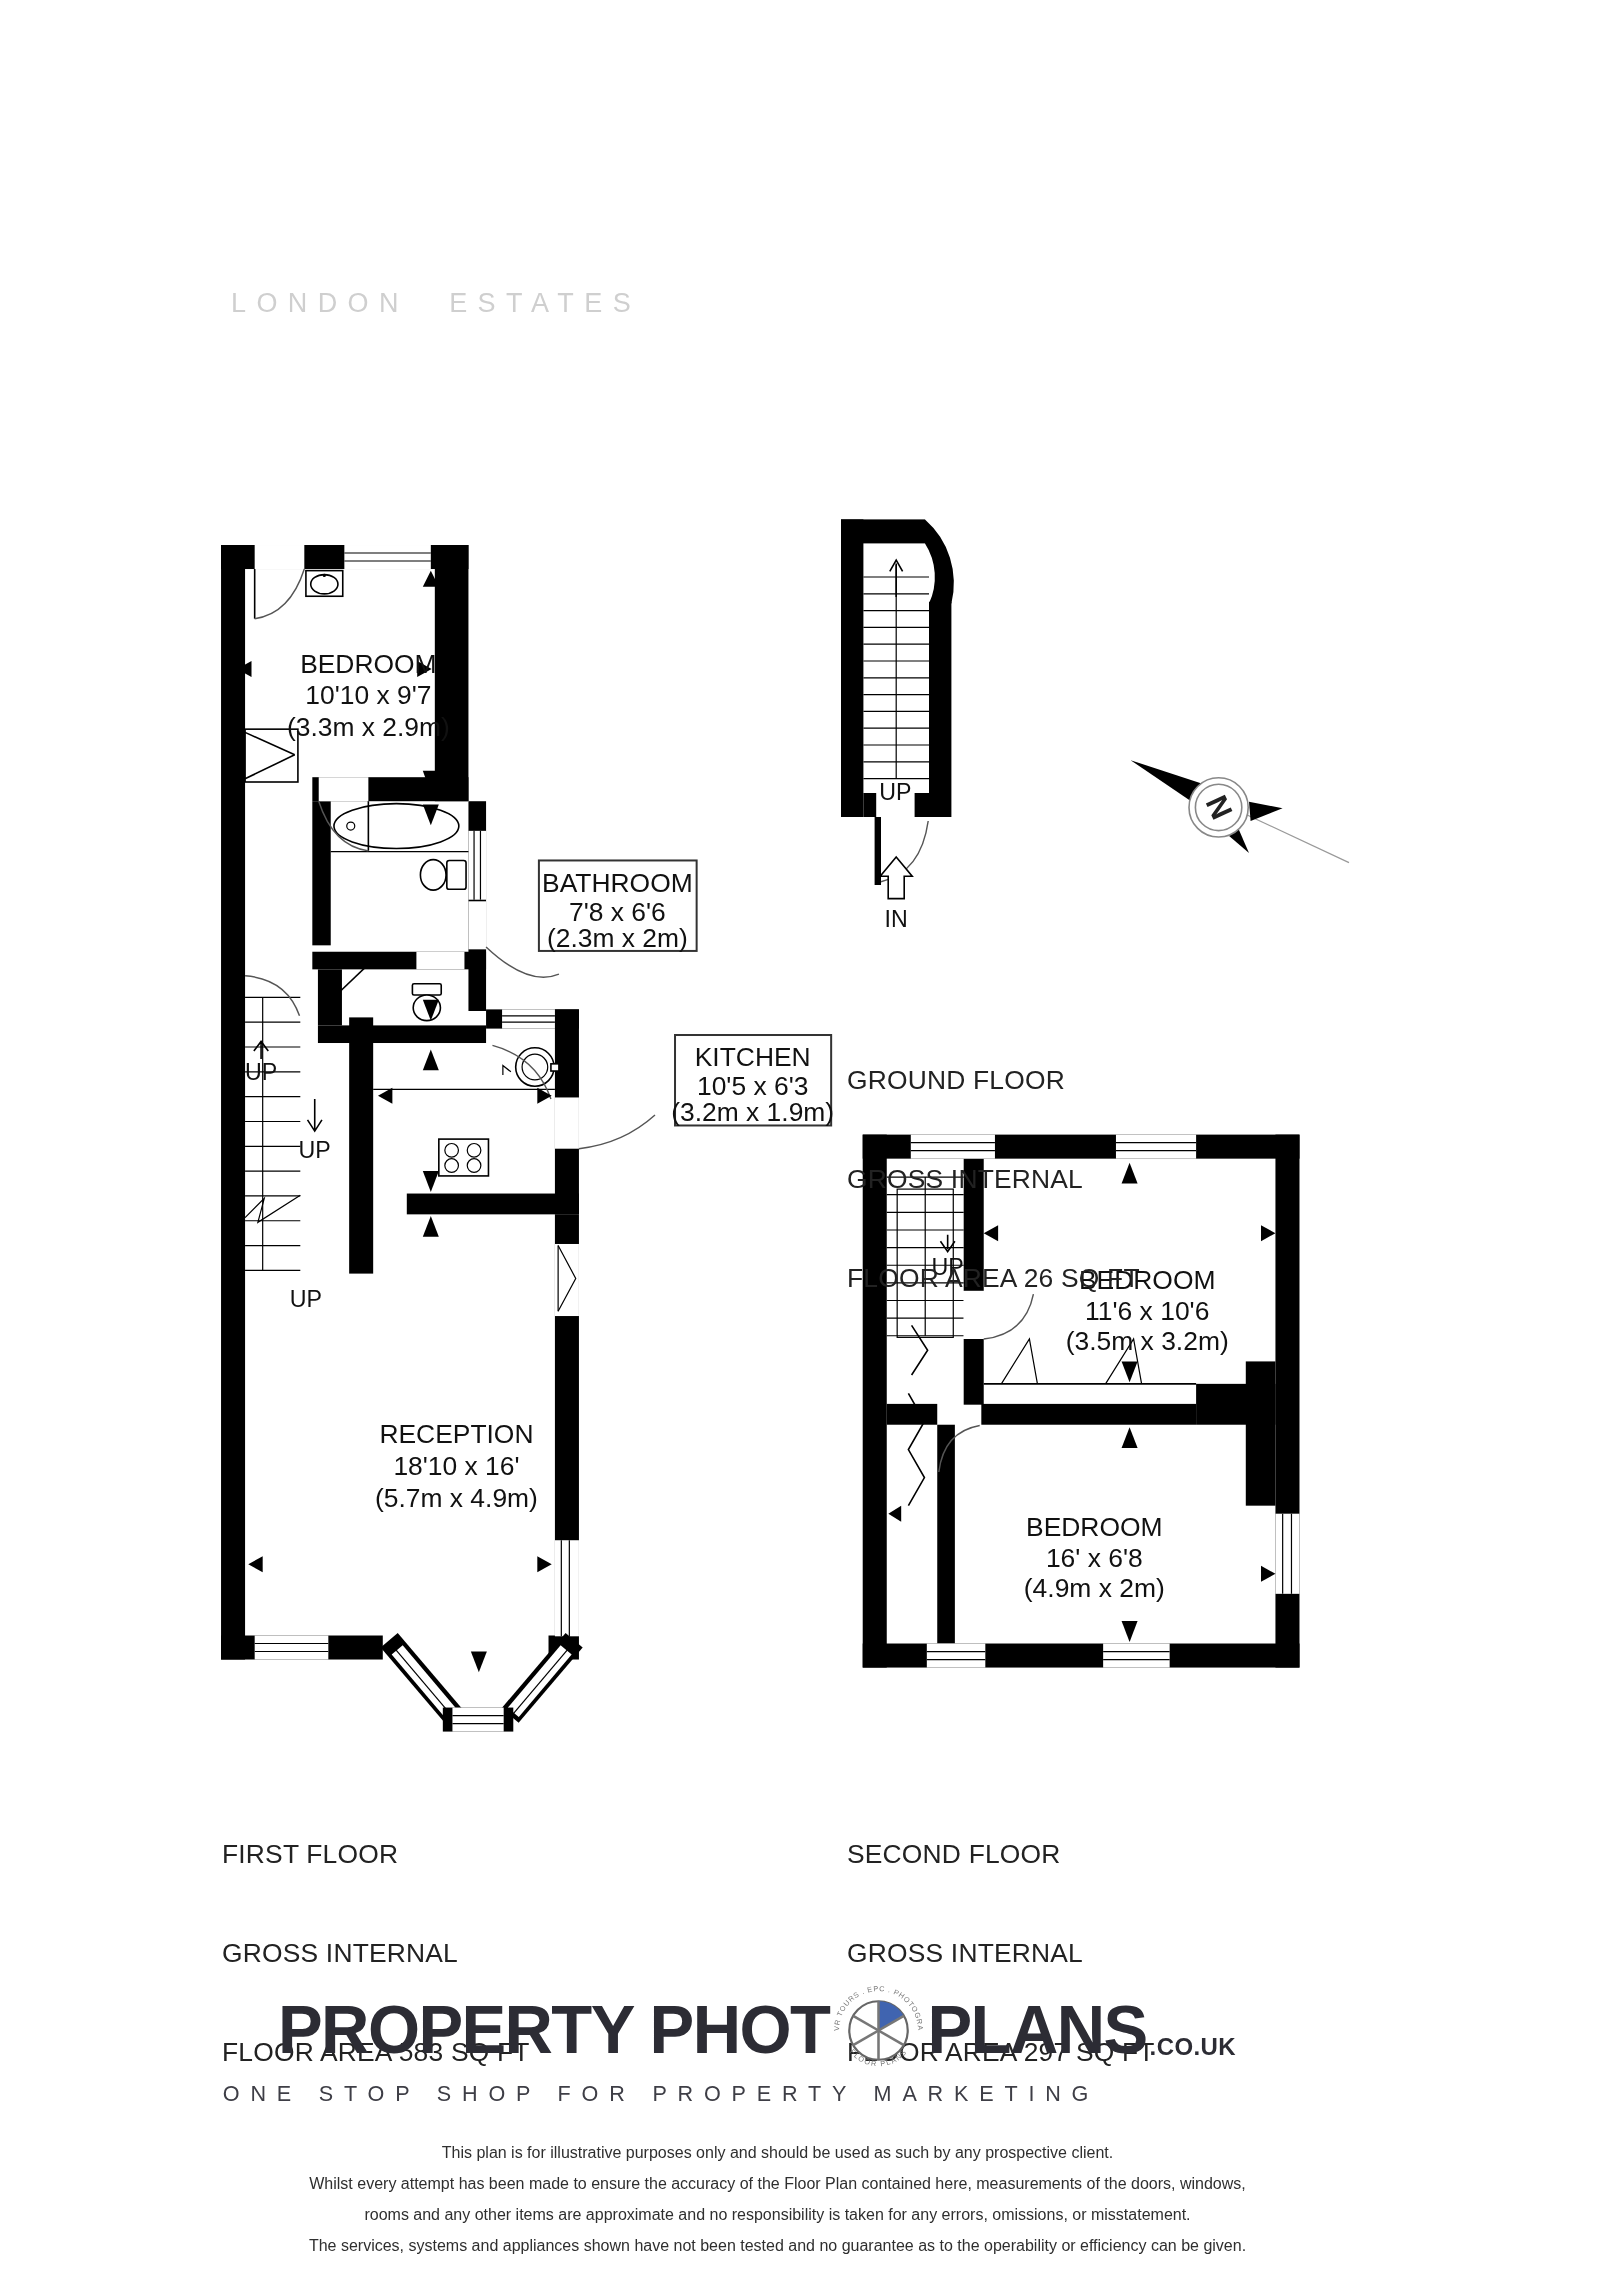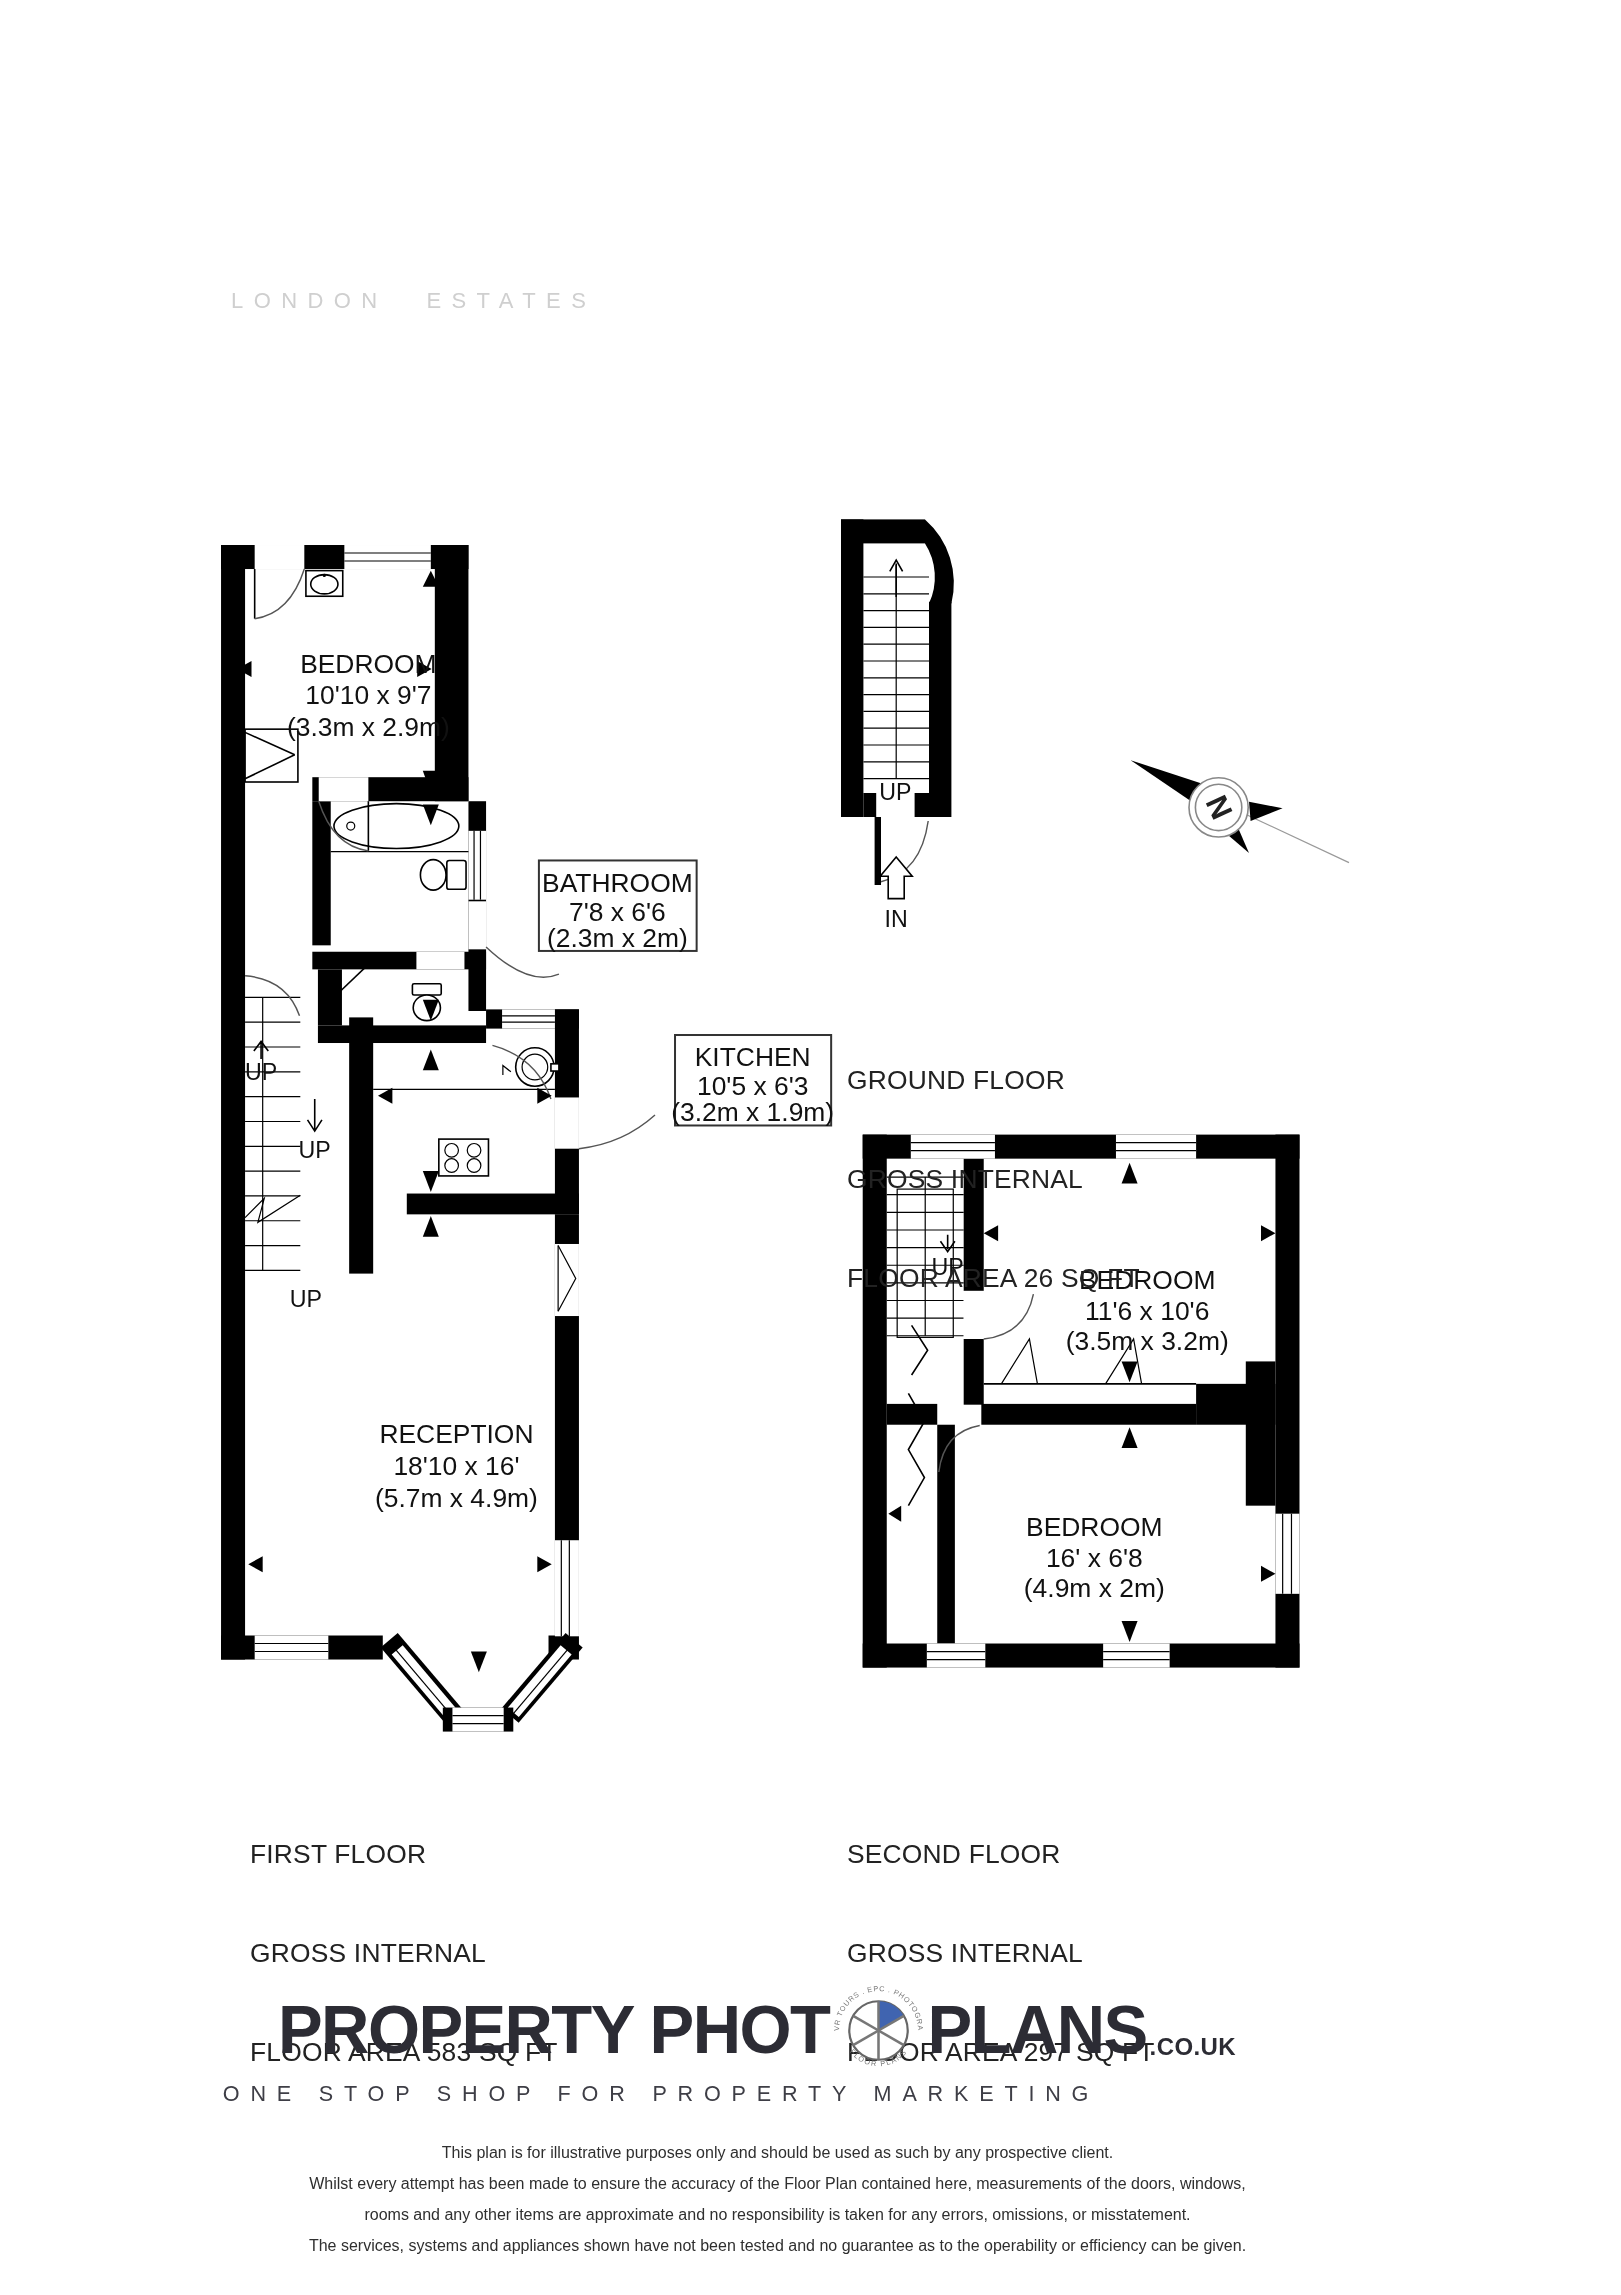--- a/index.html
+++ b/index.html
@@ -1,23 +1,23 @@
 <!DOCTYPE html>
 <html style="font-size:13px"><head>
 <meta charset="utf-8">
 <style>
   html,body{margin:0;padding:0;background:#fff;}
   #page{position:relative;width:1622px;height:2295px;background:#ffffff;overflow:hidden;
         font-family:"Liberation Sans", sans-serif;color:#111;}
   .abs{position:absolute;}
-  #agency-logo{left:231px;top:288px;font-size:22px;letter-spacing:10.4px;word-spacing:22.4px;
+  #agency-logo{left:231px;top:288px;font-size:27px;letter-spacing:10.4px;word-spacing:22.4px;
                color:#cfcfcf;font-weight:500;text-align:center;}
   .floor-title{font-size:26.4px;line-height:33px;color:#222;letter-spacing:0.2px;white-space:pre;}
   #ground-title{left:847px;top:998px;}
-  #first-title{left:222px;top:1772px;margin-left:28px;}
+  #first-title{left:222px;top:1772px;}
   #second-title{left:847px;top:1772px;}
   #summary{left:0;top:1916px;width:1622px;text-align:center;font-size:27px;color:#222;
            letter-spacing:-0.2px;}
   #brand-row{left:0;top:1996px;width:1514px;display:flex;justify-content:center;
              align-items:flex-start;}
   .brand-word{font-size:67px;font-weight:bold;letter-spacing:-1.6px;color:#2c2c34;line-height:1;
               transform:scaleY(1.02);}
   #brand-suffix{font-size:24px;font-weight:bold;color:#2c2c34;margin-top:37px;margin-left:3px;letter-spacing:0.4px;}
   #aperture-wrap{width:95px;height:95px;margin:-13px 1.6px 0 1.6px;overflow:visible;}
   #brand-tagline{left:0;top:2081px;width:1322px;text-align:center;font-size:21.6px;

